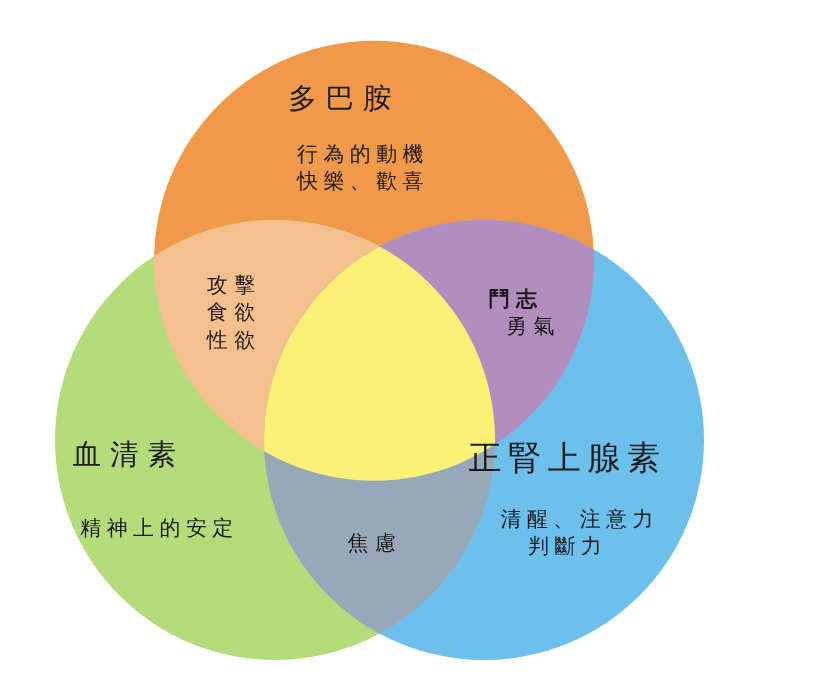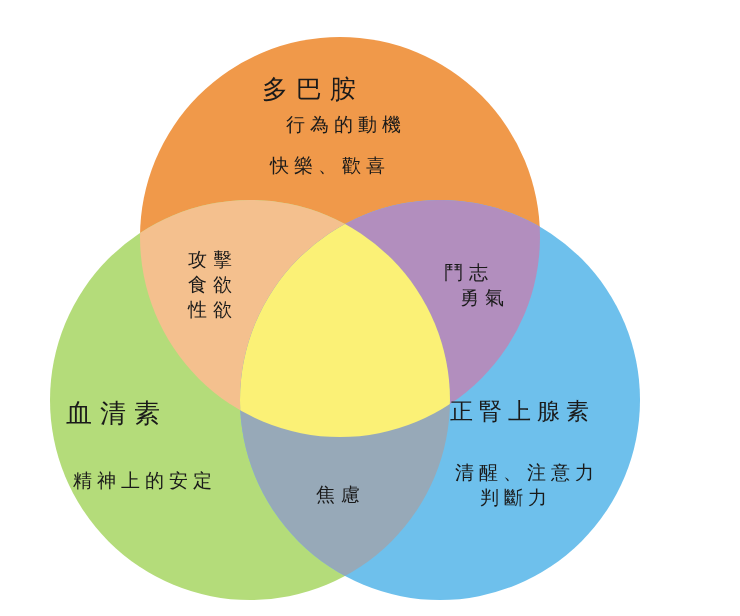--- a/index.html
+++ b/index.html
@@ -37,30 +37,30 @@
     <circle cx="440" cy="400" r="200" fill="#97a9b8"></circle>
   </g>
   <g clip-path="url(#cO)">
     <g clip-path="url(#cG)">
       <circle cx="440" cy="400" r="200" fill="#fbf176"></circle>
     </g>
   </g>
 </svg>
 
 <div class="lbl title" style="left:262px; top:72px;">多巴胺</div>
-<div class="lbl sub" style="left:270px; top:112px;margin-left:16px;">行為的動機</div>
+<div class="lbl sub" style="left:270px; top:128px;">行為的動機</div>
 <div class="lbl sub" style="left:270px; top:153px;">快樂、歡喜</div>
 
 <div class="lbl small" style="left:188px; top:247px;">攻擊</div>
 <div class="lbl small" style="left:188px; top:272px;">食欲</div>
 <div class="lbl small" style="left:188px; top:297px;text-align:right;">性欲</div>
 
-<div class="lbl small" style="left:444px; top:260px;">鬥志</div>
+<div class="lbl small" style="left:444px; top:260px;font-weight:bold;">鬥志</div>
 <div class="lbl small" style="left:460px; top:285px;">勇氣</div>
 
 <div class="lbl title" style="left:66px; top:396px;">血清素</div>
 <div class="lbl sub" style="left:73px; top:452px;margin-top:16px;">精神上的安定</div>
 
 <div class="lbl small" style="left:316px; top:482px;">焦慮</div>
 
-<div class="lbl title" style="left:450px; top:396px; font-size:23px; letter-spacing:6px;">正腎上腺素</div>
+<div class="lbl title" style="left:426px; top:396px; font-size:30px; letter-spacing:6px;">正腎上腺素</div>
 <div class="lbl sub" style="left:455px; top:460px;">清醒、注意力</div>
 <div class="lbl sub" style="left:480px; top:485px;text-align:center;">判斷力</div>
 
 </body></html>

